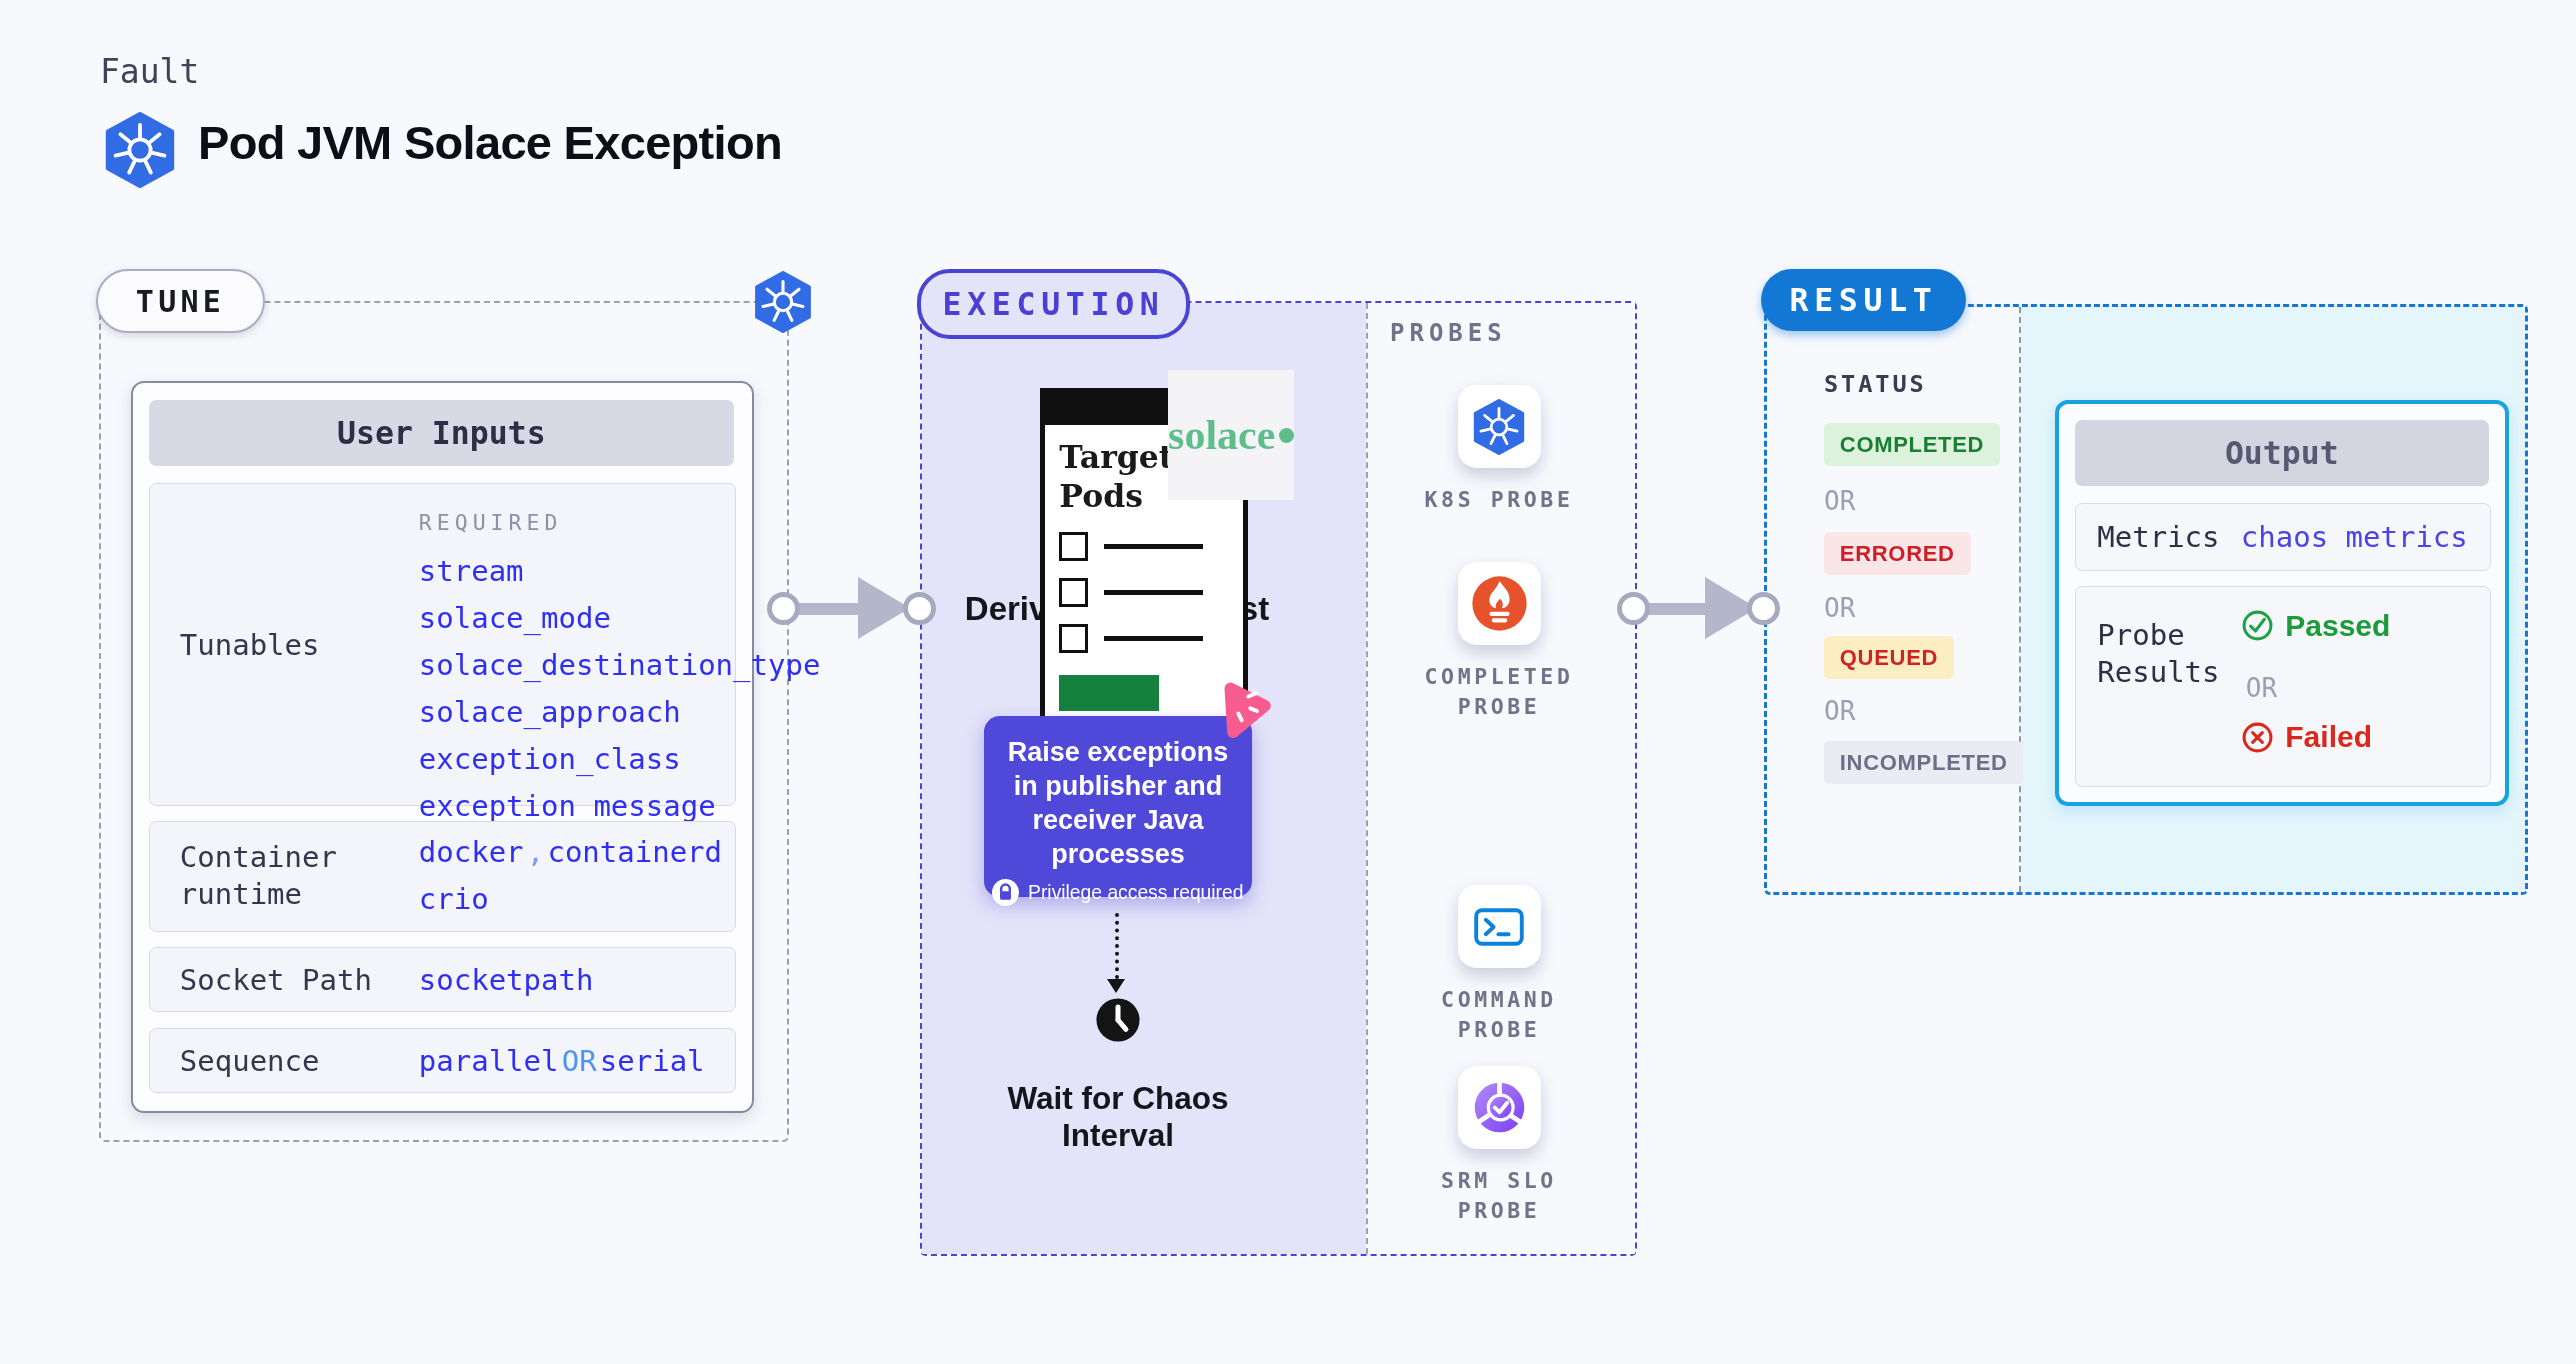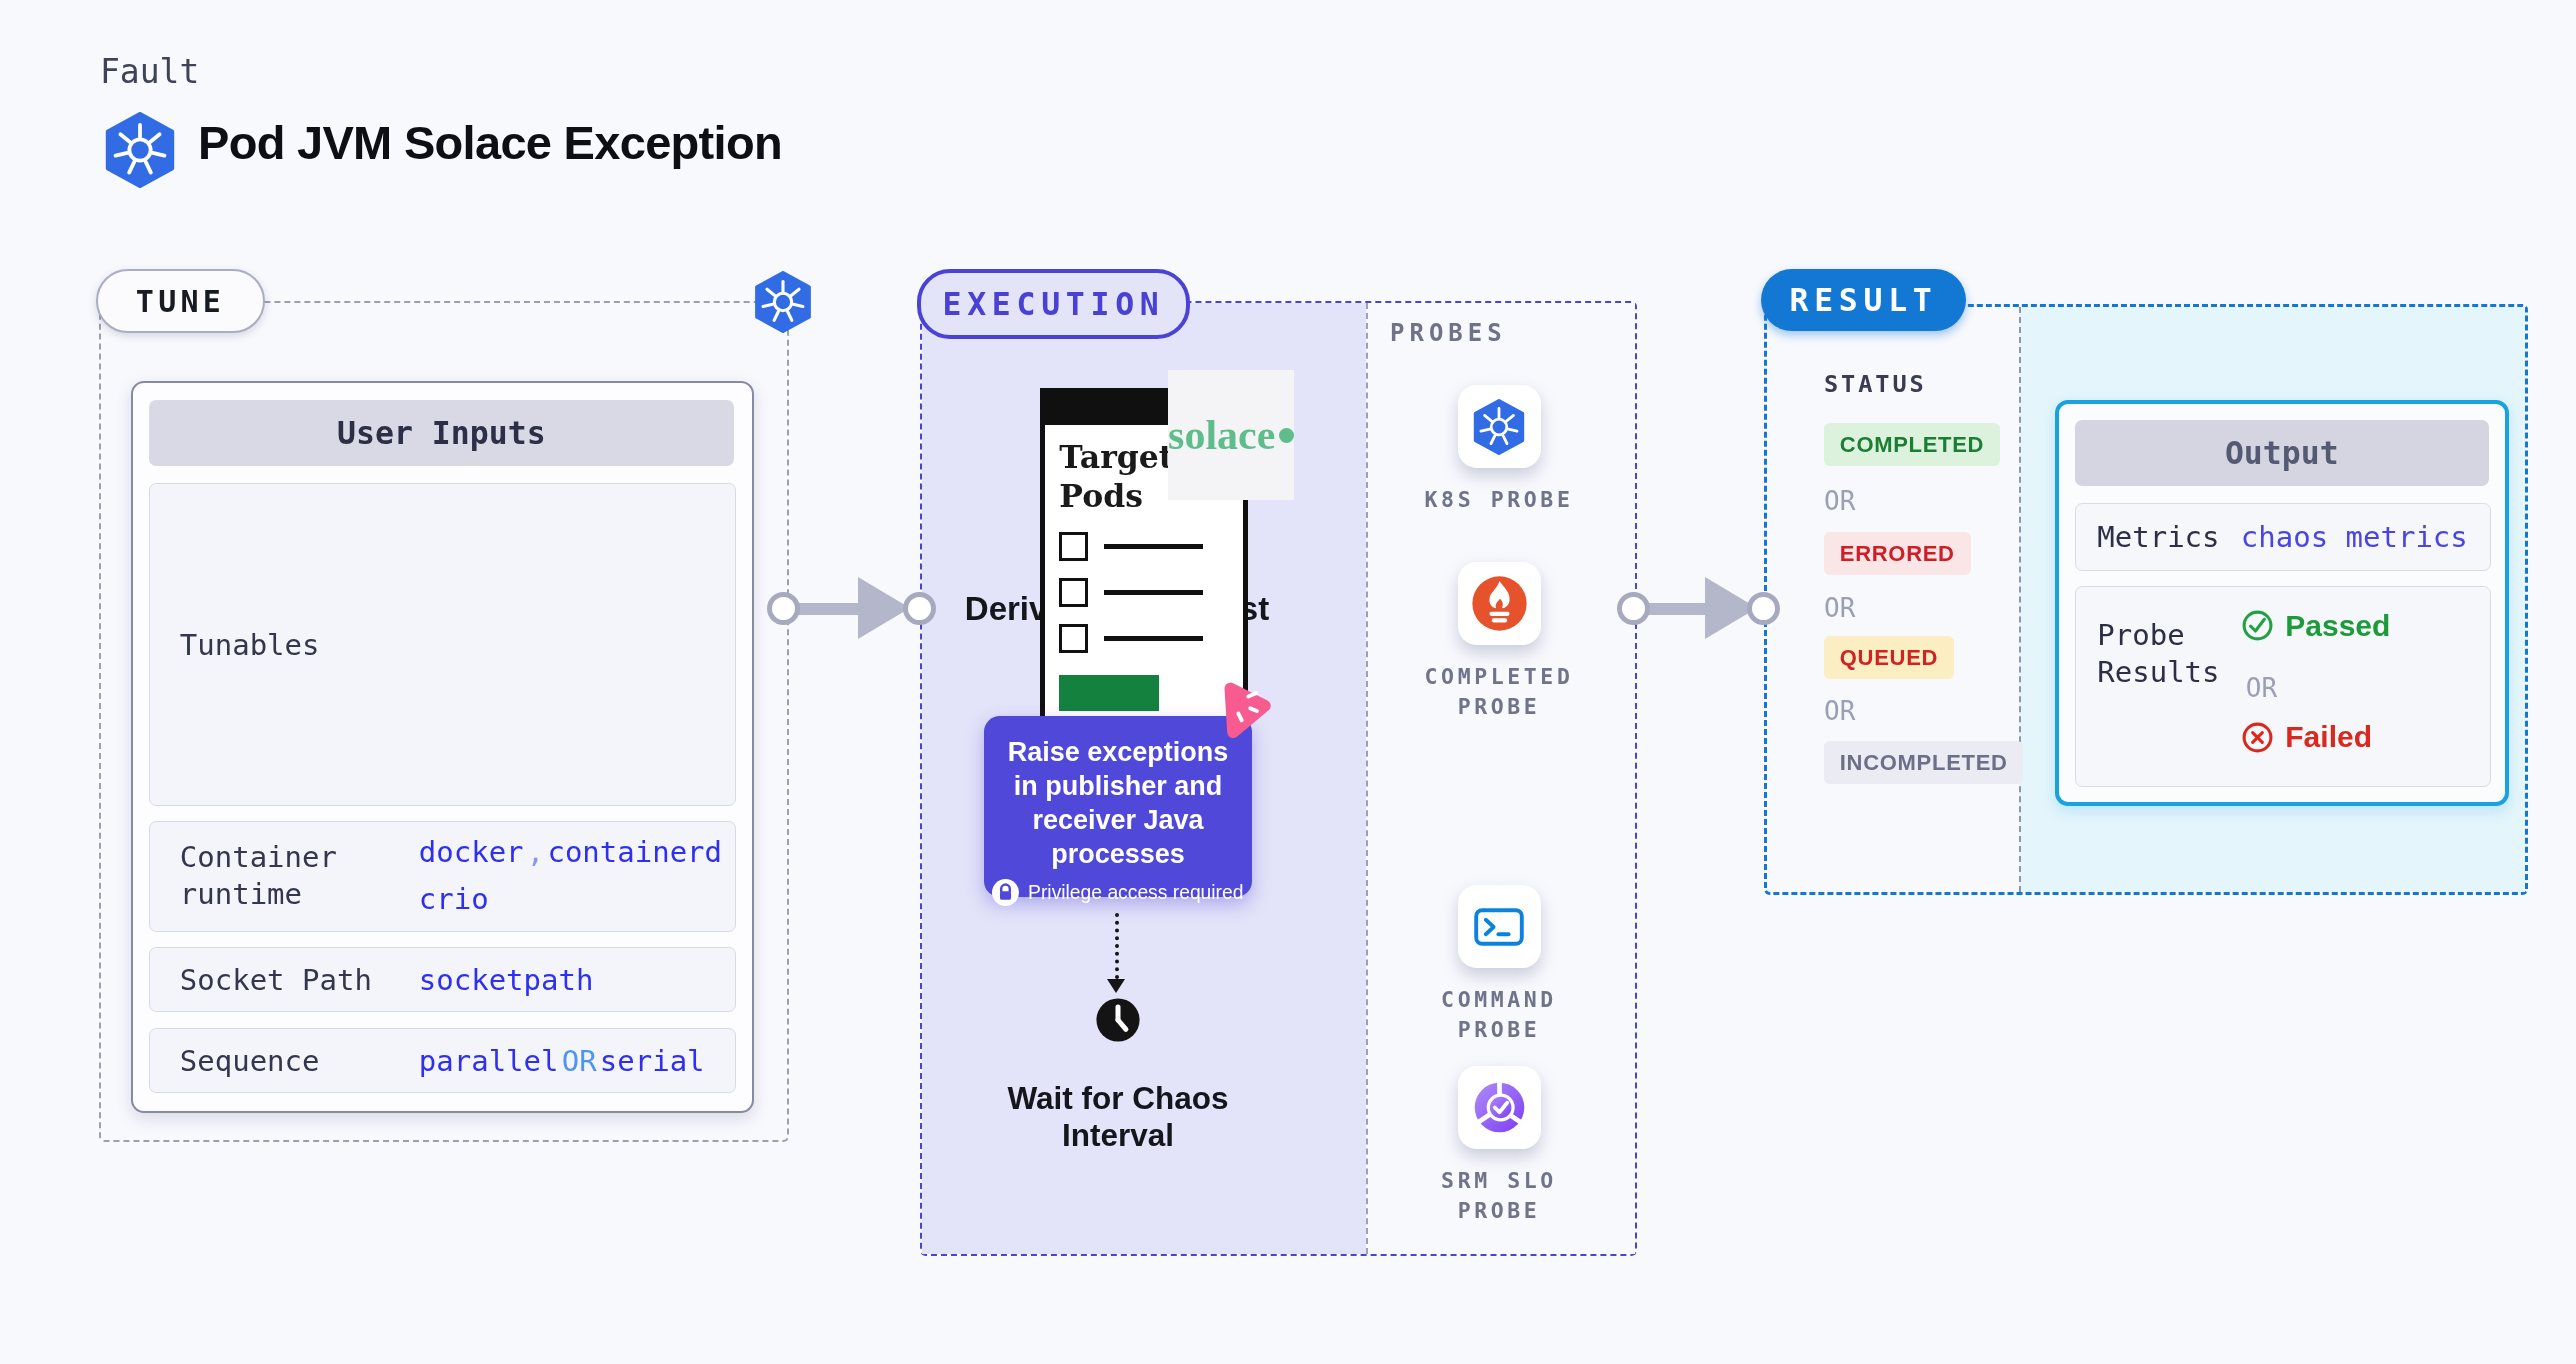--- a/index.html
+++ b/index.html
@@ -201,20 +201,31 @@
   <div class="abs pill pill-tune" style="left:96px;top:269px;">TUNE</div>
   <svg class="abs" style="left:752px;top:271px;z-index:5;" width="62" height="62" viewBox="0 0 86 86">
       <use href="#sym-k8s"></use>
     </svg>
 
   <div class="abs ui-card" style="left:131px;top:381px;width:619px;height:728px;">
     <div class="abs ui-header mono" style="left:15.8px;top:17px;width:585px;height:66px;">User Inputs</div>
 
     <div class="abs ui-row" style="left:15.8px;top:100px;width:585px;height:321px;">
       <div class="abs mono row-label" style="left:30px;top:50%;transform:translateY(-50%);">Tunables</div>
+      <div class="abs" style="left:269px;top:26px;">
+        <div class="mono required">REQUIRED</div>
+        <div style="margin-top:13px;">
+          <span class="mono tunable-item">stream</span>
+          <span class="mono tunable-item">solace_mode</span>
+          <span class="mono tunable-item">solace_destination_type</span>
+          <span class="mono tunable-item">solace_approach</span>
+          <span class="mono tunable-item">exception_class</span>
+          <span class="mono tunable-item">exception_message</span>
+        </div>
+      </div>
     </div>
 
     <div class="abs ui-row" style="left:15.8px;top:438px;width:585px;height:109px;">
       <div class="abs mono row-label" style="left:30px;top:17px;">
         <span style="display:block;">Container</span>
         <span style="display:block;">runtime</span>
       </div>
       <div class="abs" style="left:269px;top:13px;">
         <div>
           <span class="mono blue-val">docker</span>

